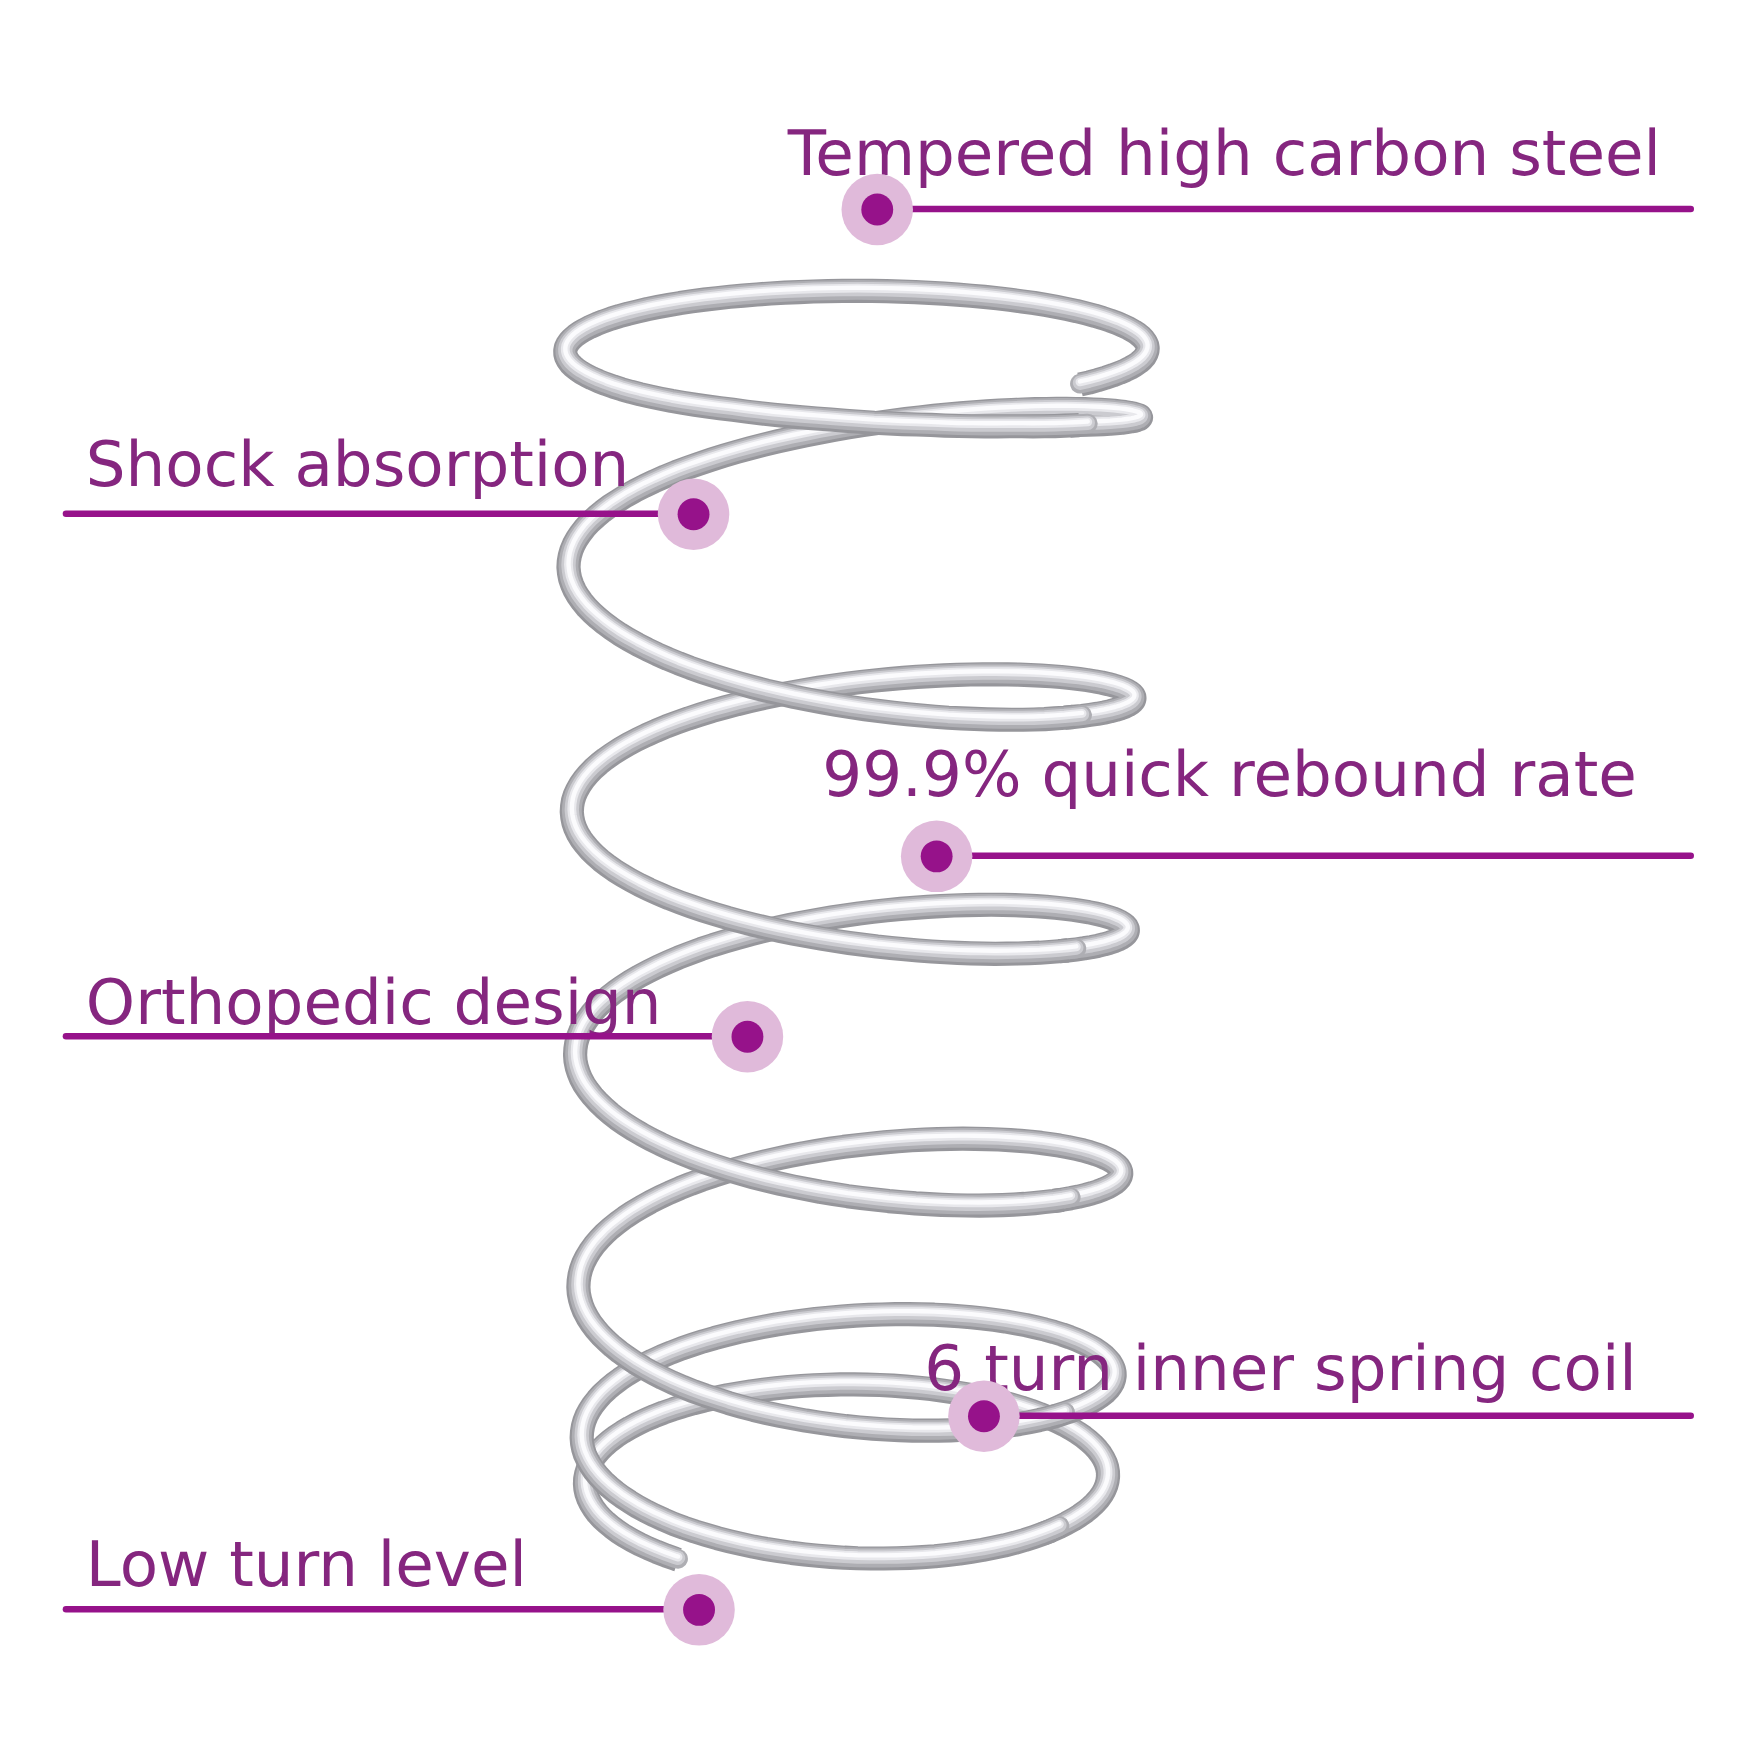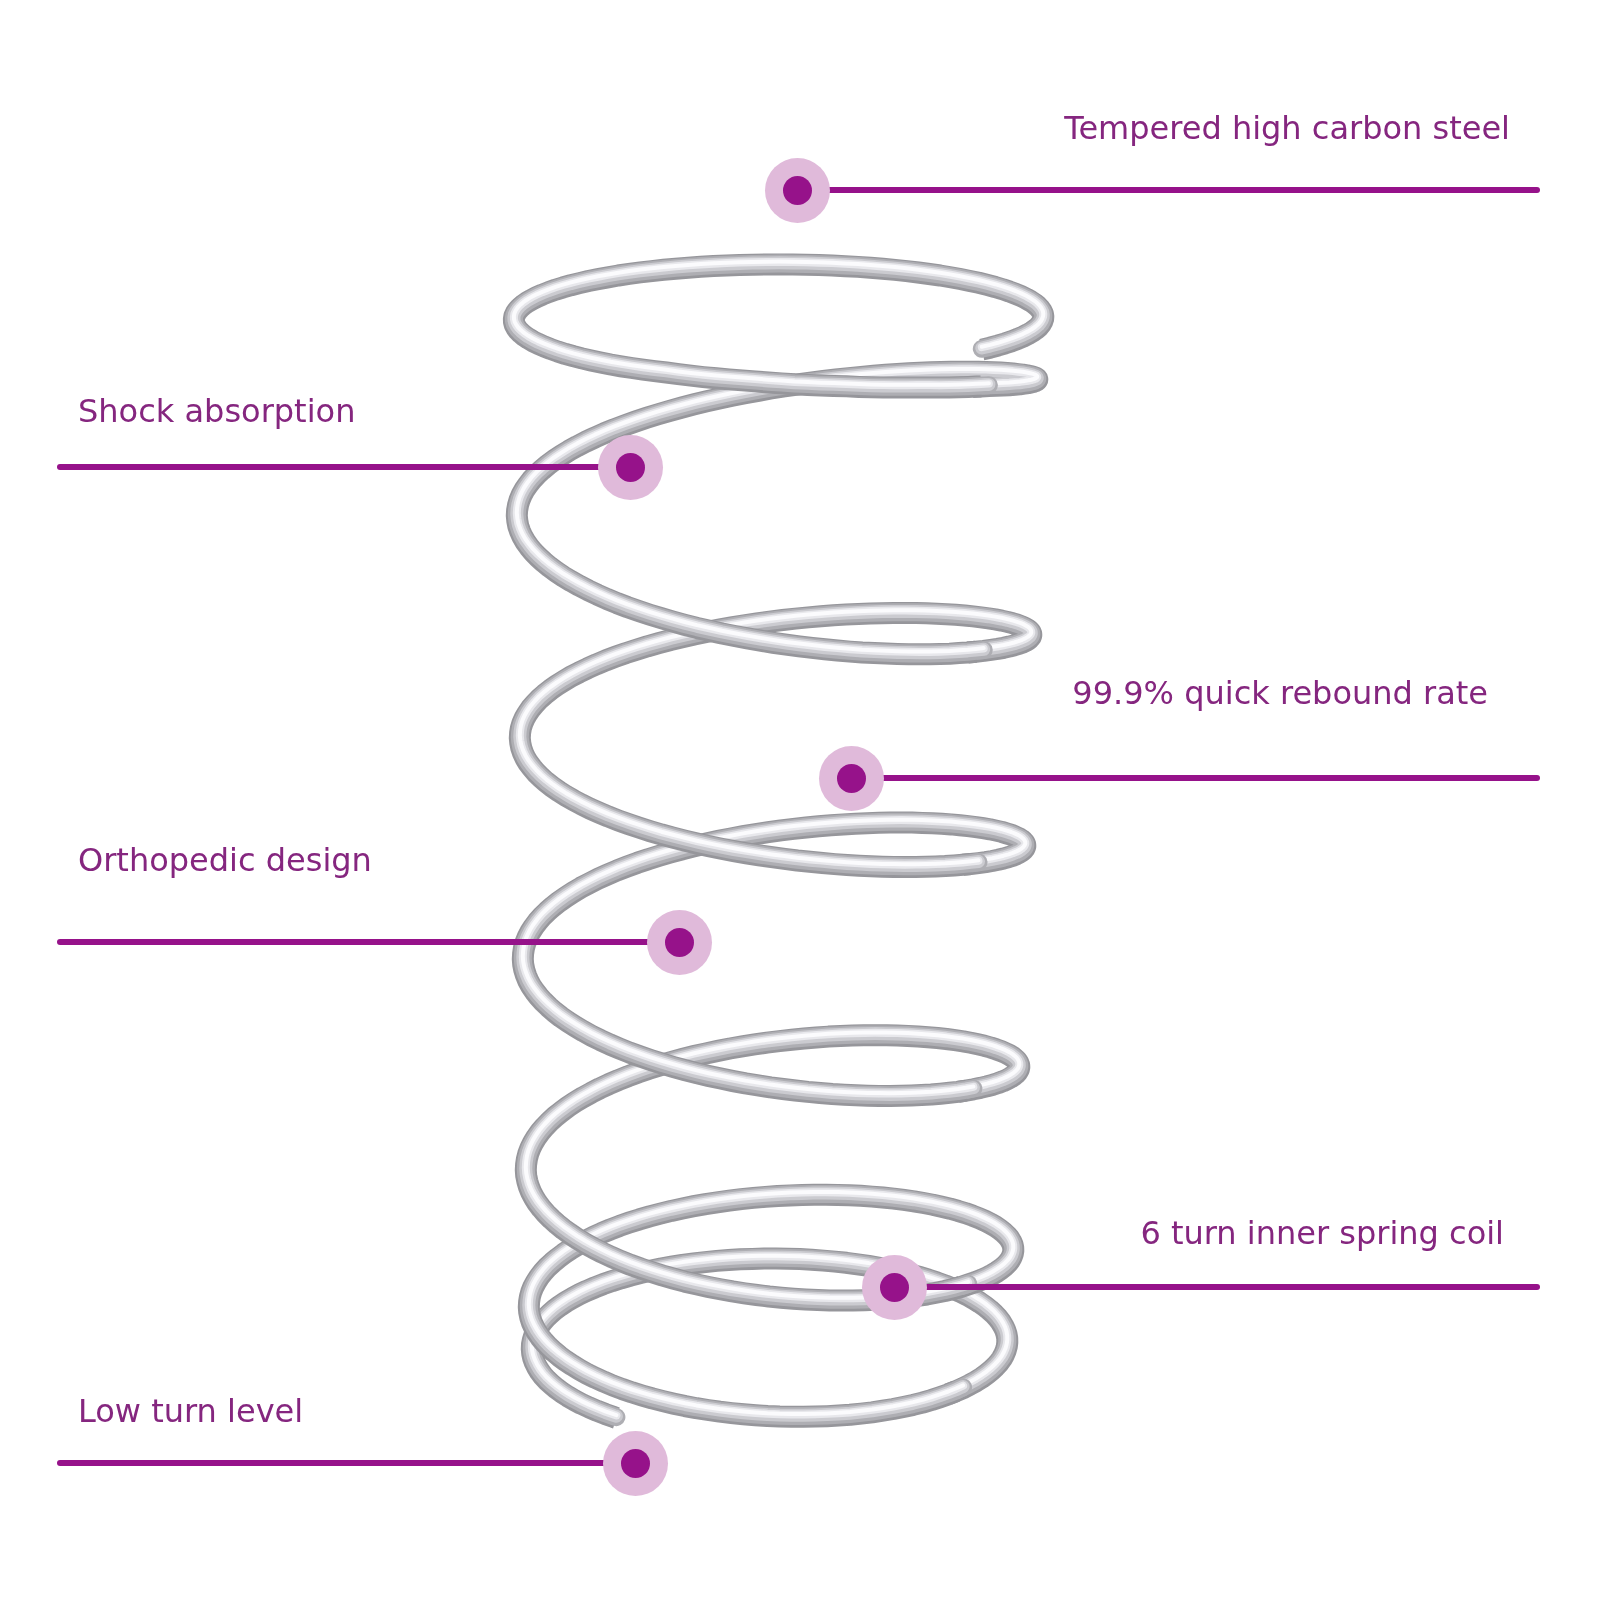--- a/index.html
+++ b/index.html
@@ -1,36 +1,36 @@
 <!DOCTYPE html>
 <html style="--accent: #96128a; --halo: #e0bada; --text: #85267f;"><head>
 <meta charset="utf-8">
 <style>
   html,body{margin:0;padding:0}
   body{width:1600px;height:1600px;background:#fff;position:relative;overflow:hidden;
        font-family:"DejaVu Sans",sans-serif;}
   #spring-svg{position:absolute;left:0;top:0;width:1600px;height:1600px}
-  .label{position:absolute;font-size:32px;color:var(--text);white-space:nowrap;line-height:1;}
+  .label{position:absolute;font-size:57px;color:var(--text);white-space:nowrap;line-height:1;}
   .line{position:absolute;height:6px;background:var(--accent);border-radius:3px;}
   .dot{position:absolute;width:65px;height:65px;border-radius:50%;background:var(--halo);
        display:flex;align-items:center;justify-content:center;}
   .core{width:29px;height:29px;border-radius:50%;background:var(--accent);}
   .c1-label{right:90px;top:112px}
   .c1-line{left:797px;top:187px;width:743px}
   .c1-dot{left:765px;top:158px}
   .c2-label{left:78px;top:395px}
   .c2-line{left:57px;top:464px;width:573px}
   .c2-dot{left:598px;top:435px}
   .c3-label{right:112px;top:677px}
   .c3-line{left:851px;top:775px;width:689px}
   .c3-dot{left:819px;top:746px}
-  .c4-label{left:78px;top:844px}
+  .c4-label{left:78px;top:884px}
   .c4-line{left:57px;top:939px;width:622px}
   .c4-dot{left:647px;top:910px}
-  .c5-label{right:96px;top:1217px}
+  .c5-label{right:112px;top:1217px}
   .c5-line{left:894px;top:1284px;width:646px}
   .c5-dot{left:862px;top:1255px}
   .c6-label{left:78px;top:1395px}
   .c6-line{left:57px;top:1460px;width:578px}
   .c6-dot{left:603px;top:1431px}
 </style>
 </head>
 <body>
 
 <svg id="spring-svg" viewBox="0 0 1600 1600">

